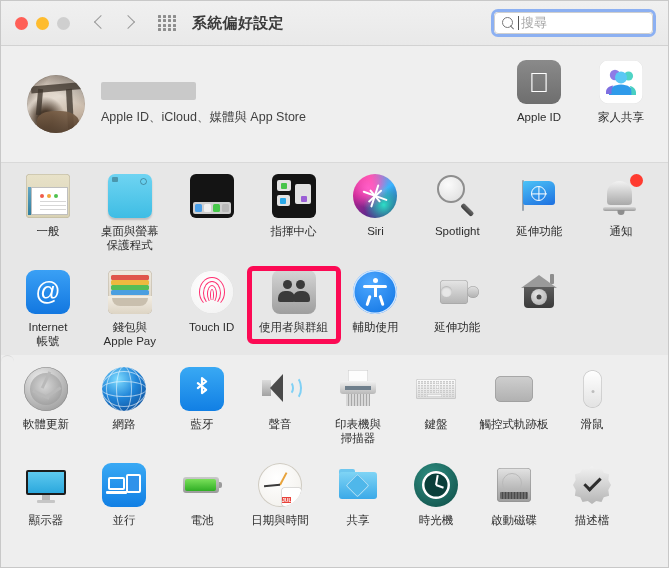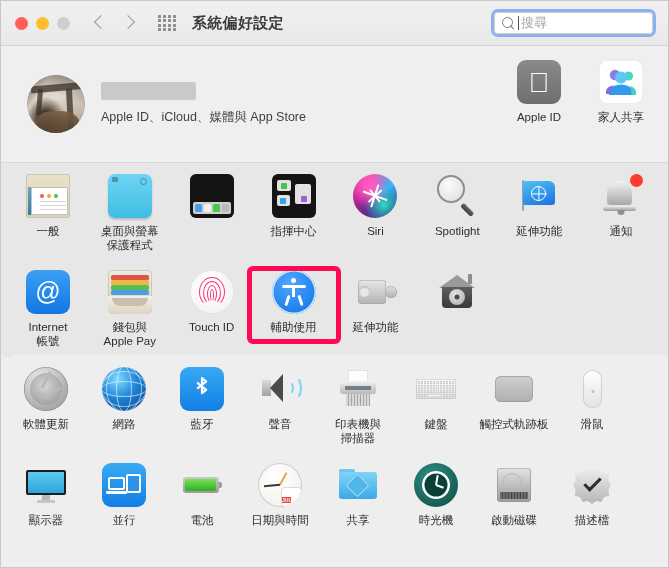--- a/index.html
+++ b/index.html
@@ -520,20 +520,29 @@
       <div class="cell">
         <div class="icon ic-touch">
           <i style="left:9px;  top:7px;  width:26px; height:30px;"></i>
           <i style="left:13px; top:11px; width:18px; height:24px;"></i>
           <i style="left:17px; top:15px; width:10px; height:18px;"></i>
           <i style="left:20px; top:19px; width:4px;  height:12px;"></i>
         </div>
         <div class="lbl">Touch ID</div>
       </div>
 
+      <div class="cell">
+        <div class="icon ic-users">
+          <span class="p" style="left:11px; top:10px; width:9px;  height:9px;  border-radius:50%;"></span>
+          <span class="p" style="left:24px; top:10px; width:9px;  height:9px;  border-radius:50%;"></span>
+          <span class="p" style="left:6px;  top:21px; width:17px; height:11px; border-radius:7px 7px 2px 2px;"></span>
+          <span class="p" style="left:21px; top:21px; width:17px; height:11px; border-radius:7px 7px 2px 2px;"></span>
+        </div>
+        <div class="lbl">使用者與群組</div>
+      </div>
 
       <div class="cell">
         <div class="icon ic-access">
           <span class="b" style="left:19.5px; top:8px;  width:5px; height:5px; border-radius:50%;"></span>
           <span class="b" style="left:10px;   top:15px; width:24px; height:2.6px; border-radius:2px;"></span>
           <span class="b" style="left:20.5px; top:15px; width:2.8px; height:12px;"></span>
           <span class="b" style="left:14px;   top:25px; width:2.6px; height:11px; border-radius:2px; transform:rotate(18deg);"></span>
           <span class="b" style="left:27px;   top:25px; width:2.6px; height:11px; border-radius:2px; transform:rotate(-18deg);"></span>
         </div>
         <div class="lbl">輔助使用</div>

